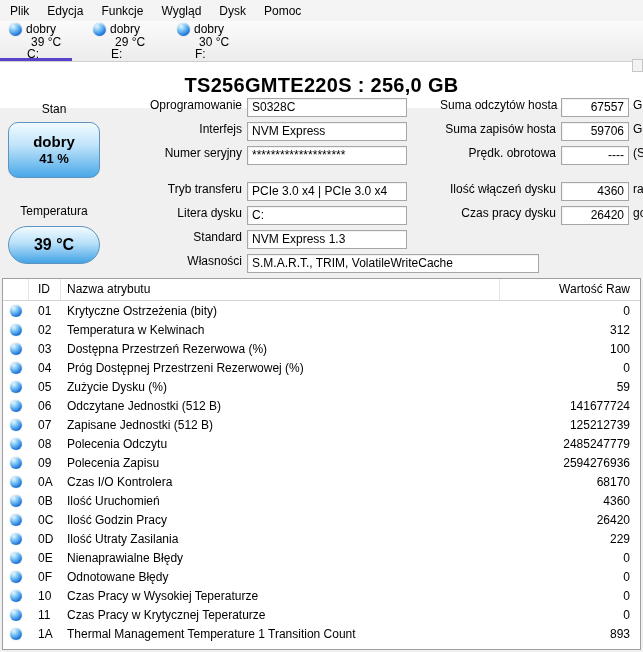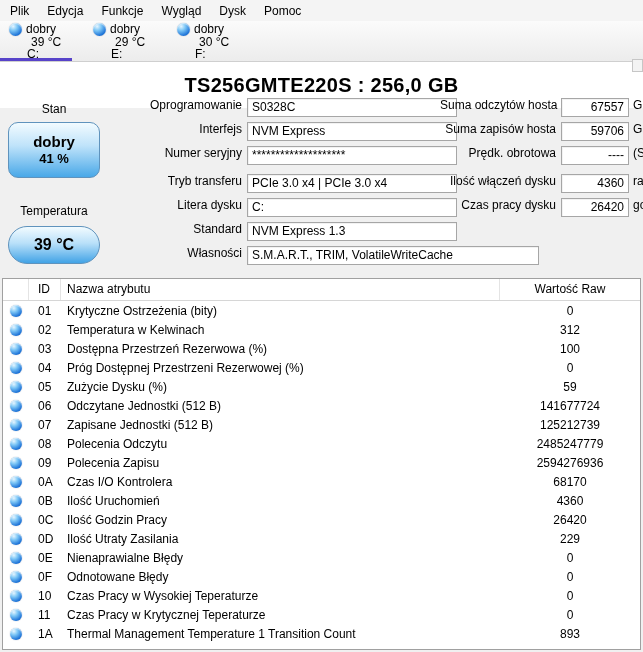--- a/index.html
+++ b/index.html
@@ -77,50 +77,50 @@
     border:1px solid #5f93bd; border-radius:19px;
     background:linear-gradient(180deg,#f2fbff 0%,#b9e0f9 45%,#42a3e6 100%);
     display:flex; align-items:center; justify-content:center;
     font-size:16px; font-weight:bold;
   }
 
   .info-col { position:absolute; top:3px; }
   .info-left { left:98px; }
   .info-right { left:440px; width:250px; }
   .info-row { display:flex; height:24px; white-space:nowrap; }
-  .info-row:nth-child(4) { margin-top:4px; }
+  .info-row:nth-child(4) { margin-top:12px; }
   .info-label { text-align:right; padding-right:2px; }
   .info-left .info-label { width:146px; }
   .info-right .info-label { width:118px; }
   .info-value {
     background:#fff; border:1px solid #a6a6a6;
     box-shadow:inset 1px 1px 0 rgba(0,0,0,.05);
     height:19px; line-height:17px; padding:0 4px;
     margin-left:3px; overflow:hidden;
   }
-  .info-left .info-value { width:210px; }
+  .info-left .info-value { width:160px; }
   .info-left .info-row:nth-child(7) .info-value { width:292px; }
   .info-right .info-value { width:68px; text-align:right; }
   .info-unit { margin-left:4px; }
 
   
   .smart-table {
     position:absolute; top:278px; left:2px; width:639px; height:372px;
     background:#fff; border:1px solid #a0a0a0; overflow:hidden;
   }
   .thead {
     display:flex; height:22px; align-items:center;
     border-bottom:1px solid #d6d6d6; background:#fff;
   }
   .thead > div { height:100%; line-height:21px; }
   .thead .col-status, .thead .col-id, .thead .col-name { border-right:1px solid #e4e4e4; }
   .col-status { width:26px; flex:0 0 26px; display:flex; align-items:center; justify-content:center; }
   .col-id { width:32px; flex:0 0 32px; padding-left:9px; }
   .col-name { flex:1 1 auto; padding-left:6px; overflow:hidden; white-space:nowrap; }
-  .col-raw { width:140px; flex:0 0 140px; text-align:center; }
+  .col-raw { width:140px; flex:0 0 140px; text-align:right; padding-right:10px; }
   .trow { display:flex; height:19px; align-items:center; }
 </style>
 </head>
 <body>
 
 <div class="window">
 
   <div class="menubar">
     <span class="menu-item">Plik</span>
       <span class="menu-item">Edycja</span>

